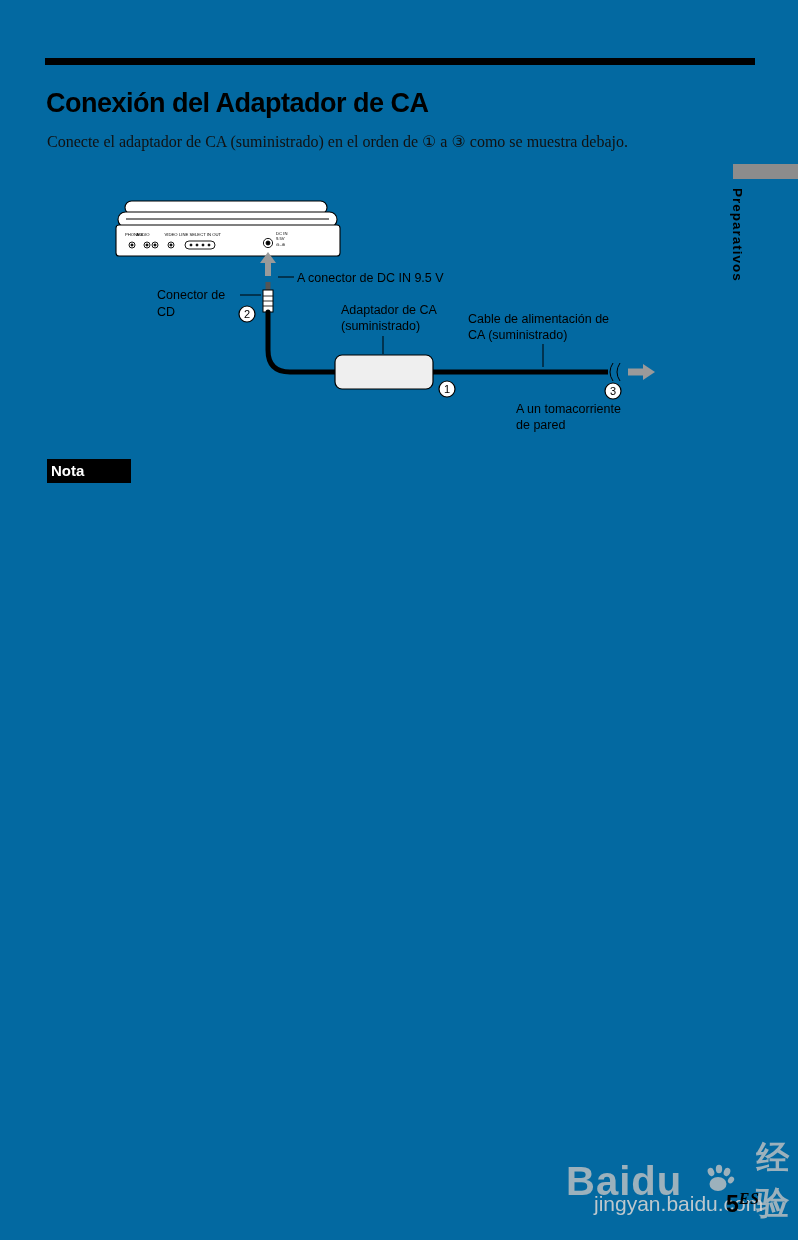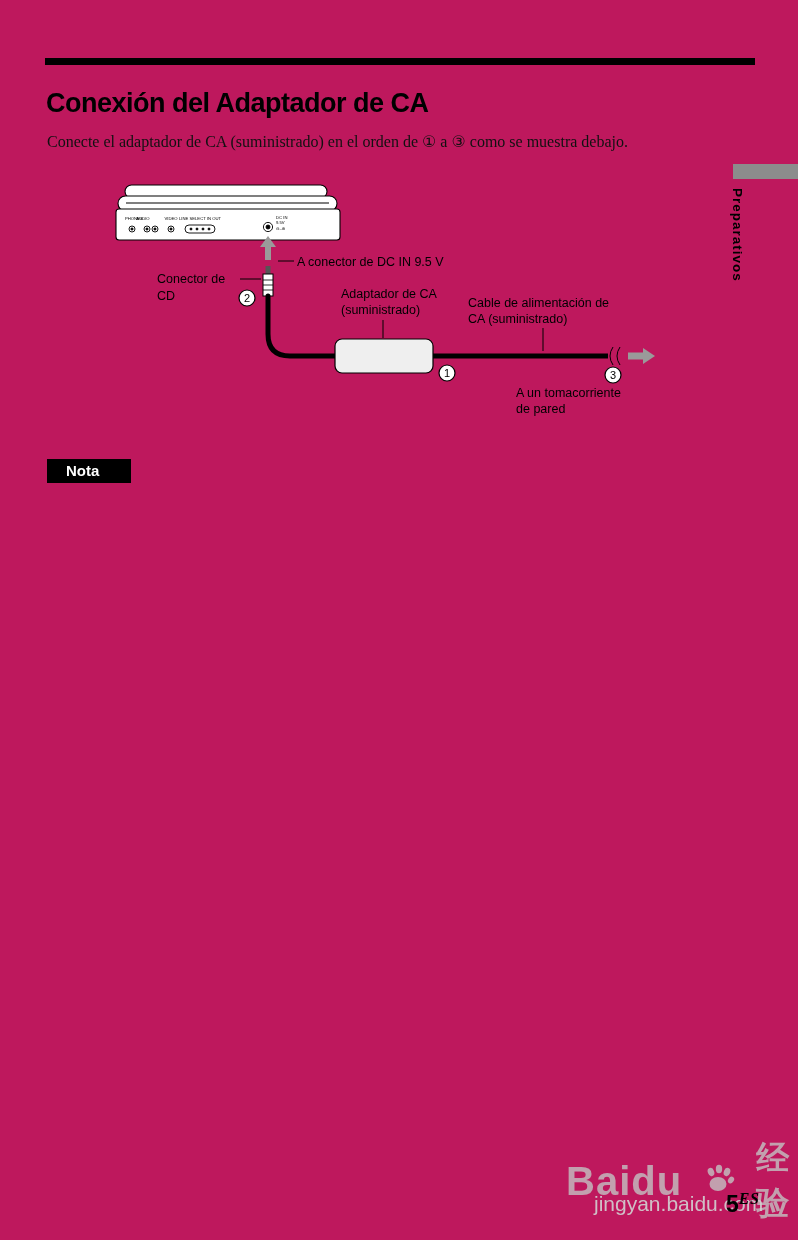--- a/index.html
+++ b/index.html
@@ -1,18 +1,18 @@
 <!DOCTYPE html>
 <html><head>
 <meta charset="utf-8">
 <style>
   html,body{margin:0;padding:0;background:#e8e8e8;}
   .page{
     position:relative;width:798px;height:1240px;margin:0 auto;
-    background:#be185d;overflow:hidden;
+    background:#0369a1;overflow:hidden;
     font-family:"Liberation Serif",serif;color:#111;
   }
   .abs{position:absolute;}
   .top-rule{left:45px;top:58px;width:710px;height:7px;background:#000;}
   .title{
     left:46px;top:70px;width:700px;
     font-family:"Liberation Sans",sans-serif;font-weight:bold;
     font-size:27px;letter-spacing:-0.5px;color:#000;
   }
   .intro{
@@ -21,25 +21,25 @@
     font-family:"Liberation Serif","DejaVu Sans",serif;
   }
   .intro span{display:block;}
   .side-tab{left:733px;top:164px;width:65px;height:15px;background:#8c8c8c;}
   .side-label{
     left:730px;top:188px;height:120px;
     writing-mode:vertical-rl;
     font-family:"Liberation Sans",sans-serif;font-weight:bold;
     font-size:13.5px;letter-spacing:1px;color:#000;
   }
-  .diagram{left:85px;top:180px;width:620px;height:250px;}
+  .diagram{left:85px;top:196px;width:620px;height:250px;}
   .nota-box{
     left:47px;top:459px;width:84px;height:24px;background:#000;
     color:#fff;font-family:"Liberation Sans",sans-serif;font-weight:bold;
-    font-size:15px;line-height:24px;padding-left:19px;box-sizing:border-box;
+    font-size:15px;line-height:24px;padding-left:4px;box-sizing:border-box;
   }
   .note-text{
     left:47px;top:487px;width:694px;
     font-size:14.8px;line-height:22px;
     font-family:"Liberation Serif",serif;
   }
   .watermark{
     left:566px;top:1136px;display:flex;align-items:center;gap:20px;
     color:#c3c3c3;opacity:0.8;
     font-family:"Liberation Sans","DejaVu Sans",sans-serif;font-weight:bold;

